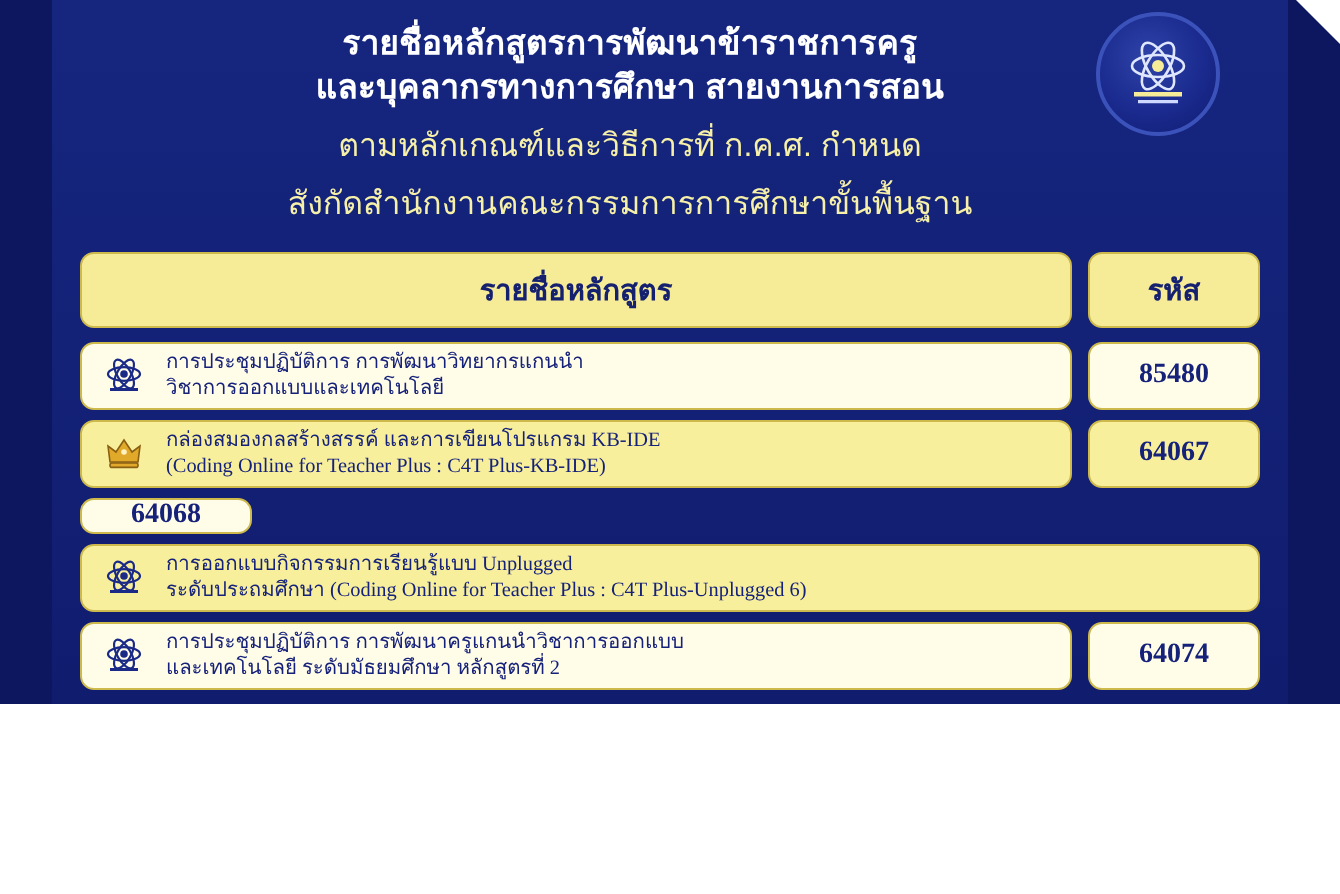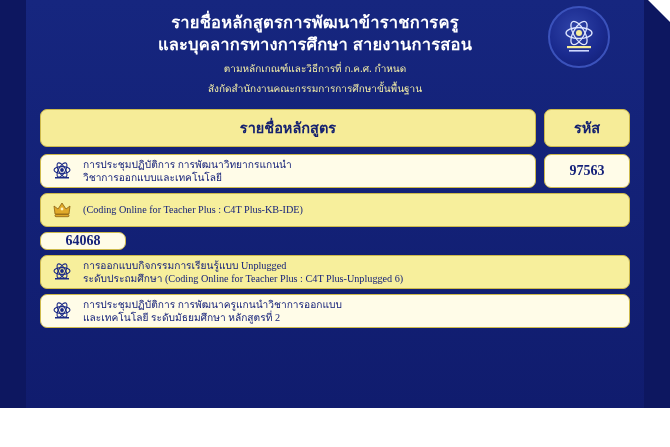--- a/index.html
+++ b/index.html
@@ -9,21 +9,21 @@
   body {
     width: 670px;
     height: 447px;
     overflow: hidden;
     font-family: "Liberation Sans", sans-serif;
     background: #ffffff;
   }
   .poster {
     position: relative;
     width: 670px;
-    height: 408px;
+    height: 352px;
     background: #14237a;
     background: linear-gradient(180deg, #16267f 0%, #101c6e 100%);
     box-sizing: border-box;
     overflow: hidden;
   }
   
   .rail {
     position: absolute;
     top: 0;
     bottom: 0;
@@ -48,21 +48,21 @@
   }
   .title-line {
     color: #ffffff;
     font-size: 16.5px;
     font-weight: bold;
     line-height: 1.32;
     letter-spacing: .2px;
   }
   .subtitle-line {
     color: #f6f0a8;
-    font-size: 10px;
+    font-size: 16px;
     line-height: 1.45;
     margin-top: 6px;
   }
 
   
   .emblem {
     position: absolute;
     right: 34px;
     top: 6px;
     width: 58px;
@@ -204,36 +204,38 @@
                 <ellipse cx="12" cy="11" rx="8" ry="3.4" fill="none" stroke="#1b2a86" stroke-width="1.1" transform="rotate(120 12 11)"></ellipse>
                 <circle cx="12" cy="11" r="1.9" fill="#1b2a86"></circle>
                 <rect x="5" y="18" width="14" height="1.5" fill="#1b2a86"></rect>
               </svg>
             </span>
             <span class="course-text">
               <span>การประชุมปฏิบัติการ การพัฒนาวิทยากรแกนนำ</span>
               <span class="l2">วิชาการออกแบบและเทคโนโลยี</span>
             </span>
           </div>
-          <div class="cell-code light">97563</div>
+          <div class="cell-code light">85480</div>
         </div>
 
         <div class="row">
           <div class="cell-name dark">
             <span class="badge">
               <svg width="24" height="24" viewBox="0 0 24 24">
                 <path d="M5 16 L4 8 l4 3 l4 -6 l4 6 l4 -3 l-1 8 z" fill="#e0a92a" stroke="#8a5f12" stroke-width="0.8"></path>
                 <rect x="5" y="16.5" width="14" height="2.2" rx="1" fill="#e0a92a" stroke="#8a5f12" stroke-width="0.8"></rect>
                 <circle cx="12" cy="11" r="1.4" fill="#fff2c0"></circle>
               </svg>
             </span>
             <span class="course-text">
+              <span>กล่องสมองกลสร้างสรรค์ และการเขียนโปรแกรม KB-IDE</span>
               <span class="l2">(Coding Online for Teacher Plus : C4T Plus-KB-IDE)</span>
             </span>
           </div>
+          <div class="cell-code dark">64067</div>
         </div>
 
         <div class="row">
           <div class="cell-code light">64068</div>
         </div>
 
 
 
         <div class="row">
           <div class="cell-name dark">
@@ -262,20 +264,21 @@
                 <ellipse cx="12" cy="11" rx="8" ry="3.4" fill="none" stroke="#1b2a86" stroke-width="1.1" transform="rotate(120 12 11)"></ellipse>
                 <circle cx="12" cy="11" r="1.9" fill="#1b2a86"></circle>
                 <rect x="5" y="18" width="14" height="1.5" fill="#1b2a86"></rect>
               </svg>
             </span>
             <span class="course-text">
               <span>การประชุมปฏิบัติการ การพัฒนาครูแกนนำวิชาการออกแบบ</span>
               <span class="l2">และเทคโนโลยี ระดับมัธยมศึกษา หลักสูตรที่ 2</span>
             </span>
           </div>
+          <div class="cell-code light">64074</div>
         </div>
 
       </div>
     </div>
   </div>
 
   <div class="peel"></div>
 </div>
 
 </body></html>

